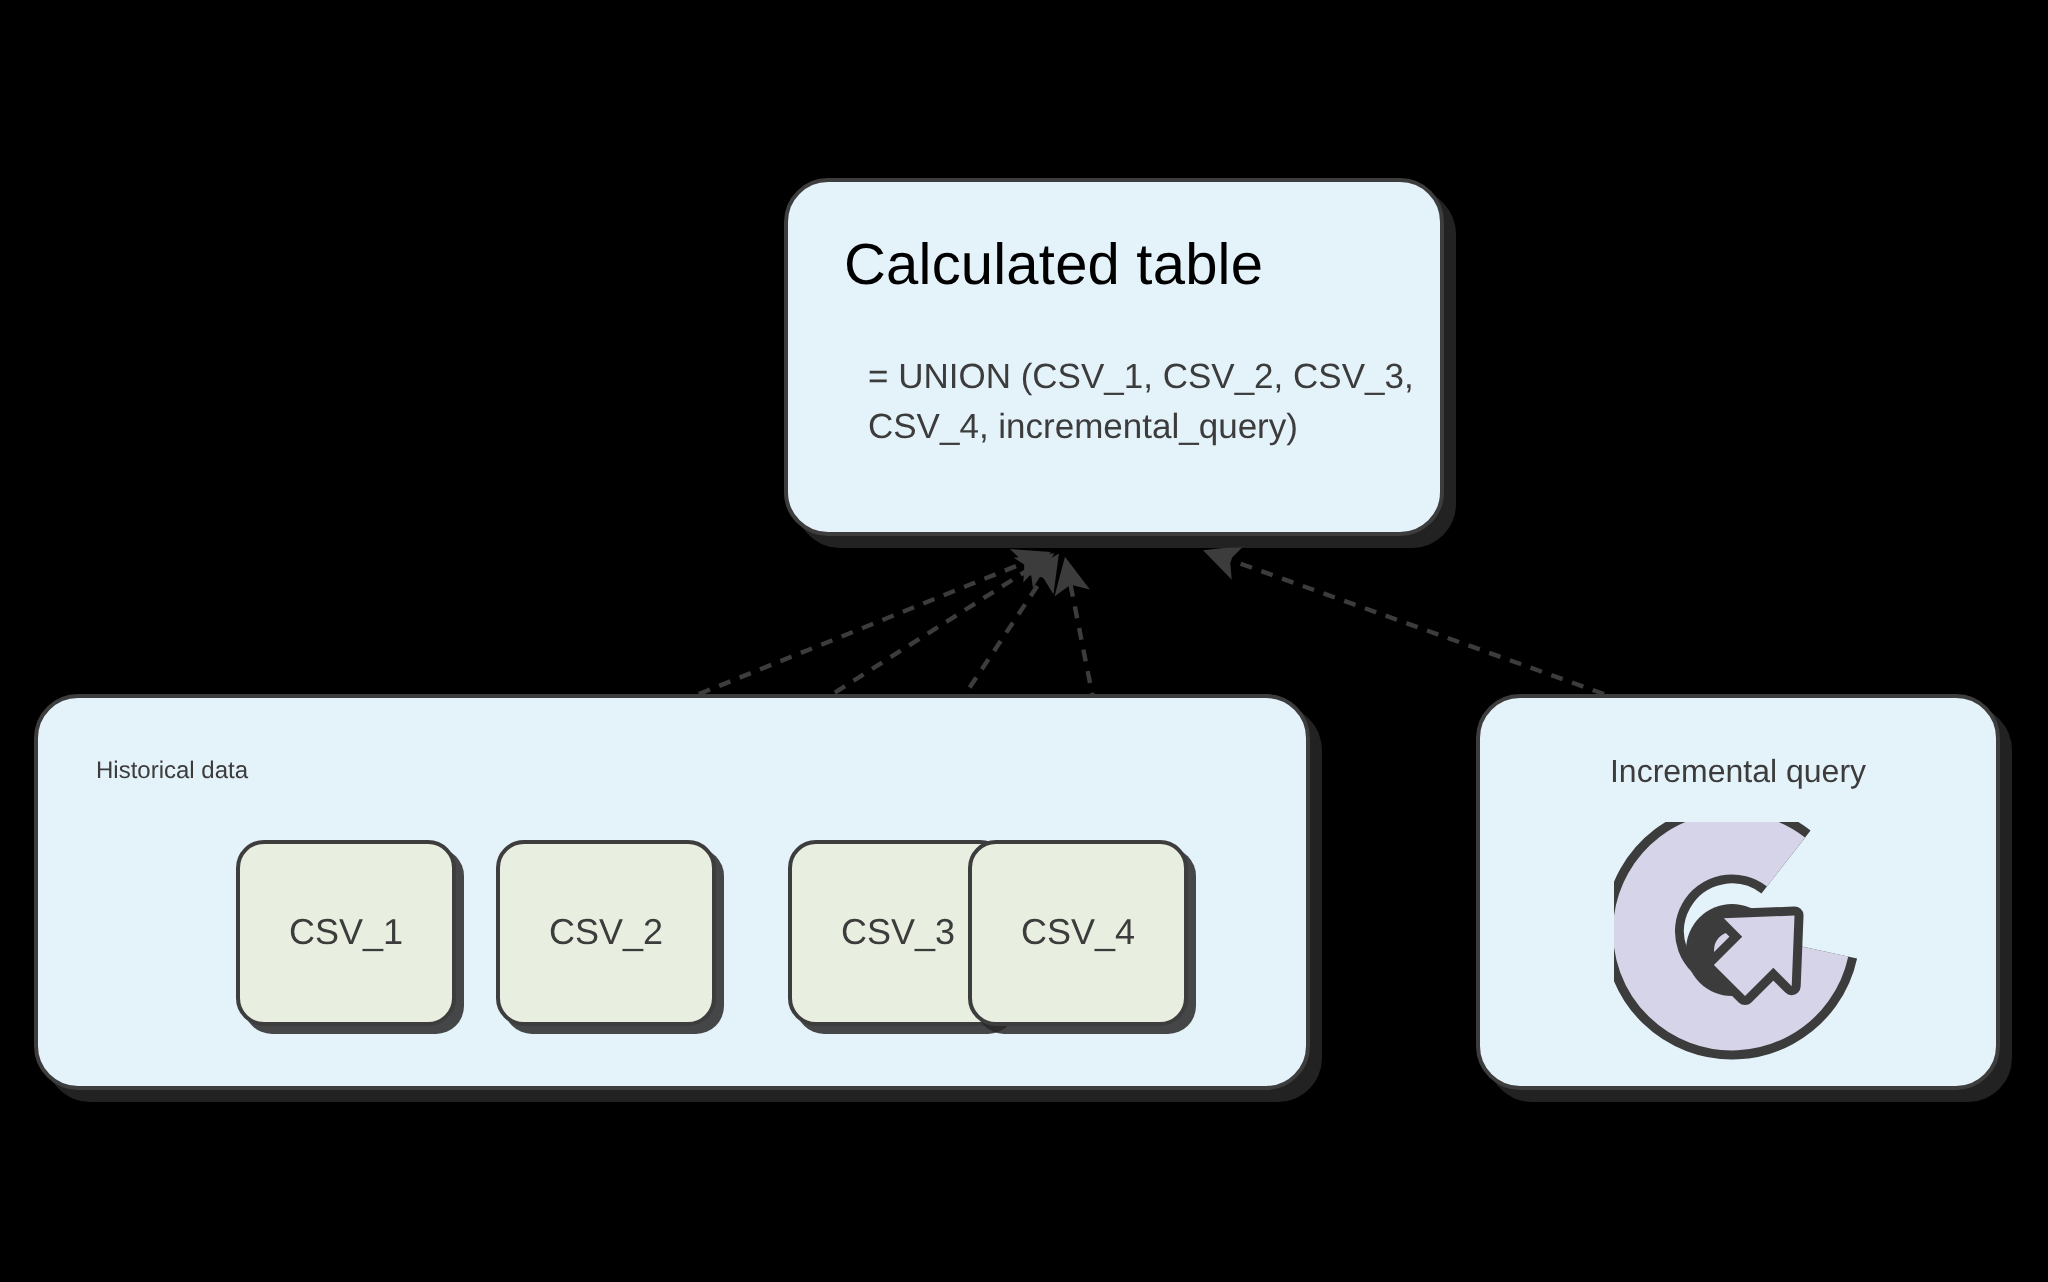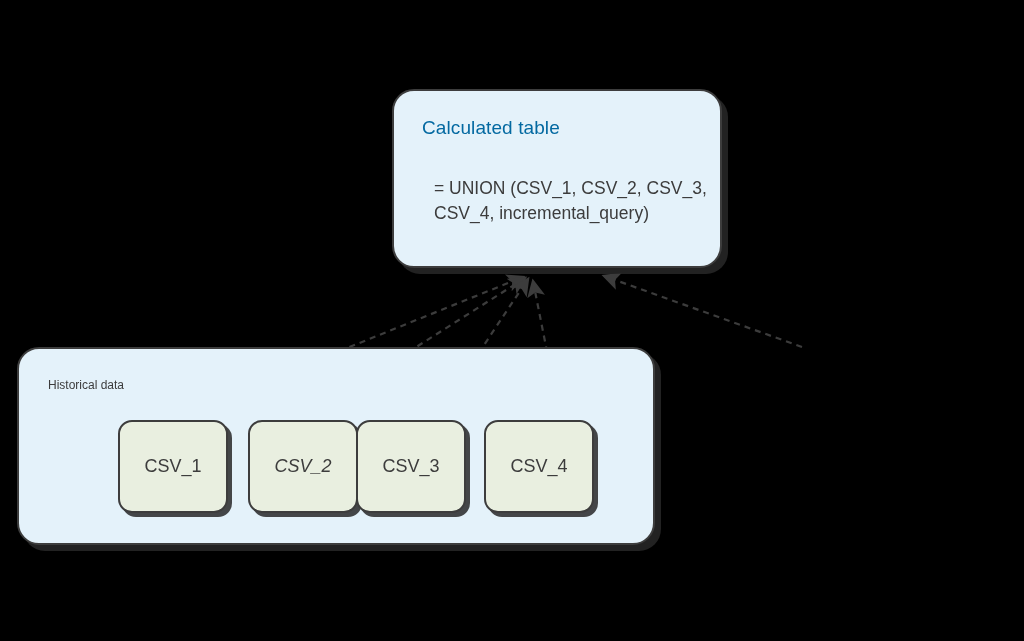--- a/index.html
+++ b/index.html
@@ -31,22 +31,22 @@
     left: 392px;
     top: 89px;
     width: 330px;
     height: 179px;
     border-radius: 22px;
   }
   #calc-table .title {
     position: absolute;
     left: 28px;
     top: 26px;
-    font-size: 19px;
-    color: #0369a1;
+    font-size: 29px;
+    color: #000000;
     letter-spacing: 0.1px;
     white-space: nowrap;
   }
   #calc-table .formula {
     position: absolute;
     left: 28px;
     top: 85px;
     width: 280px;
     font-size: 17.5px;
     line-height: 25px;
@@ -81,22 +81,22 @@
     border-radius: 14px;
     background: #e9efe0;
     box-shadow: 4px 4px 0 0 rgba(40,40,40,0.85);
     display: flex;
     align-items: center;
     justify-content: center;
     font-size: 18px;
     color: #3c3c3c;
   }
   #csv-1 { left: 118px; }
-  #csv-2 { left: 248px; font-style: italic; }
-  #csv-3 { left: 356px; text-align: right; }
+  #csv-2 { left: 248px; }
+  #csv-3 { left: 394px; text-align: right; }
   #csv-4 { left: 484px; }
 
   
   #incremental {
     left: 738px;
     top: 347px;
     width: 262px;
     height: 198px;
     border-radius: 22px;
   }
@@ -156,14 +156,35 @@
 
   <div class="card" id="historical">
     <div class="group-title">Historical data</div>
   </div>
 
   <div class="csv-box" id="csv-1">CSV_1</div>
   <div class="csv-box" id="csv-2">CSV_2</div>
   <div class="csv-box" id="csv-3">CSV_3</div>
   <div class="csv-box" id="csv-4">CSV_4</div>
 
+  <div class="card" id="incremental">
+    <div class="group-title">Incremental query</div>
+
+    <div class="icon-wrap">
+      <svg viewBox="0 0 124 122" width="124" height="122" xmlns="http://www.w3.org/2000/svg">
+
+        <path d="M86,20
+                 A44,44 0 1 0 102,64
+                 L102,64" fill="none" stroke="#3c3c3c" stroke-width="40" stroke-linecap="butt"></path>
+        <path d="M86,20
+                 A44,44 0 1 0 102,64
+                 L102,64" fill="none" stroke="#d6d4e8" stroke-width="31" stroke-linecap="butt"></path>
+
+        <circle cx="59" cy="64" r="23" fill="#3c3c3c"></circle>
+        <circle cx="59" cy="64" r="9" fill="#d6d4e8"></circle>
+
+        <path d="M63,86 L63,66 L50,66 L74,40 L98,66 L85,66 L85,86 Z" fill="#d6d4e8" stroke="#3c3c3c" stroke-width="9" stroke-linejoin="round" transform="rotate(45 74 63)"></path>
+        <path d="M63,86 L63,66 L50,66 L74,40 L98,66 L85,66 L85,86 Z" fill="#d6d4e8" stroke="none" transform="rotate(45 74 63)"></path>
+      </svg>
+    </div>
+  </div>
 
 </div>
 
 </body></html>

